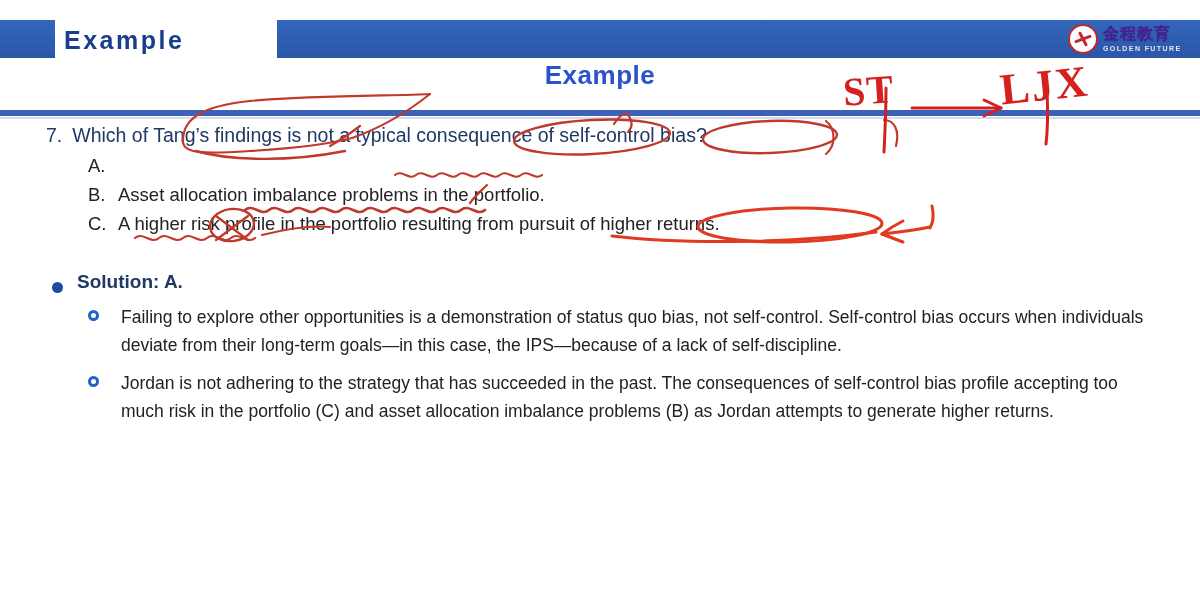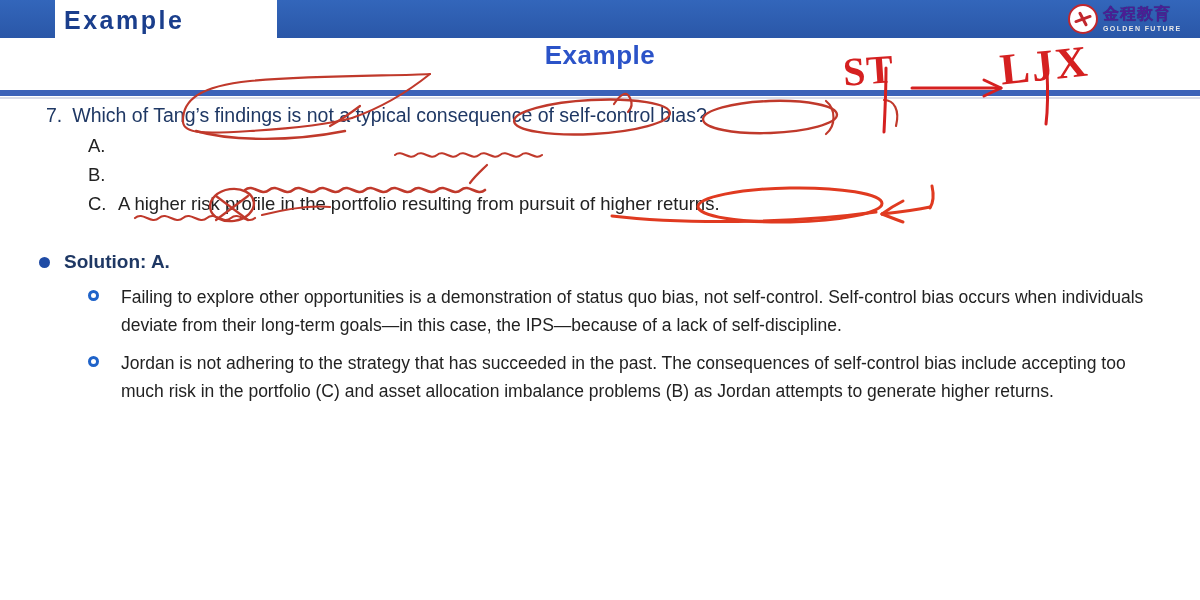--- a/index.html
+++ b/index.html
@@ -13,20 +13,21 @@
     font-family: "Liberation Sans", sans-serif;
     overflow: hidden;
     position: relative;
   }
   .slide {
     position: relative;
     width: 1200px;
     height: 424px;
     background: #ffffff;
     overflow: hidden;
+    margin-top: 20px;
   }
   .header-band-shade {
     position: absolute;
     left: 0;
     top: 0;
     width: 1200px;
     height: 38px;
     background: linear-gradient(180deg, #3366bb 0%, #2a57a8 100%);
   }
   .header-cutout {
@@ -172,24 +173,24 @@
     white-space: nowrap;
   }
   .option-letter {
     width: 30px;
     flex: 0 0 30px;
   }
 
   
   .solution-head {
     position: absolute;
-    left: 39px;
+    left: 52px;
     top: 251px;
     display: flex;
-    align-items: center;
+    align-items: flex-end;
     gap: 14px;
   }
   .bullet-filled {
     width: 11px;
     height: 11px;
     border-radius: 50%;
     background: #1f4ba5;
     flex: 0 0 11px;
   }
   .solution-label {
@@ -284,40 +285,41 @@
   <div class="question">
     <span class="qnum">7.</span><span>Which of Tang’s findings is not a typical consequence of self-control bias?</span>
   </div>
 
   <div class="options">
     <div class="option-row">
       <span class="option-letter">A.</span>
     </div>
     <div class="option-row">
       <span class="option-letter">B.</span>
+      <span>Asset allocation imbalance problems in the portfolio.</span>
     </div>
     <div class="option-row">
       <span class="option-letter">C.</span>
       <span>A higher risk profile in the portfolio resulting from pursuit of higher returns.</span>
     </div>
   </div>
 
   <div class="solution-head">
     <span class="bullet-filled"></span>
     <span class="solution-label">Solution: A.</span>
   </div>
 
   <div class="explanations">
     <div class="exp-item">
       <span class="bullet-hollow"></span>
       <span class="exp-text">Failing to explore other opportunities is a demonstration of status quo bias, not self-control. Self-control bias occurs when individuals deviate from their long-term goals—in this case, the IPS—because of a lack of self-discipline.</span>
     </div>
     <div class="exp-item">
       <span class="bullet-hollow"></span>
-      <span class="exp-text">Jordan is not adhering to the strategy that has succeeded in the past. The consequences of self-control bias include accepting too much risk in the portfolio (C) and asset allocation imbalance problems (B) as Jordan attempts to generate higher returns.</span>
+      <span class="exp-text">Jordan is not adhering to the strategy that has succeeded in the past. The consequences of self-control bias profile accepting too much risk in the portfolio (C) and asset allocation imbalance problems (B) as Jordan attempts to generate higher returns.</span>
     </div>
   </div>
 
   <svg class="ink" viewBox="0 0 1200 600" xmlns="http://www.w3.org/2000/svg">
     <g fill="none" stroke="#c0392b" stroke-width="2.4" stroke-linecap="round" stroke-linejoin="round">
 
       <path d="M183 122 C182 100, 200 86, 250 81 C320 75, 400 76, 430 74" stroke-width="2.2"></path>
       <path d="M183 122 C184 134, 205 134, 250 131 C300 128, 330 124, 352 118" stroke-width="2.2"></path>
 
       <path d="M352 118 C392 104, 420 82, 430 74" stroke-width="2"></path>

